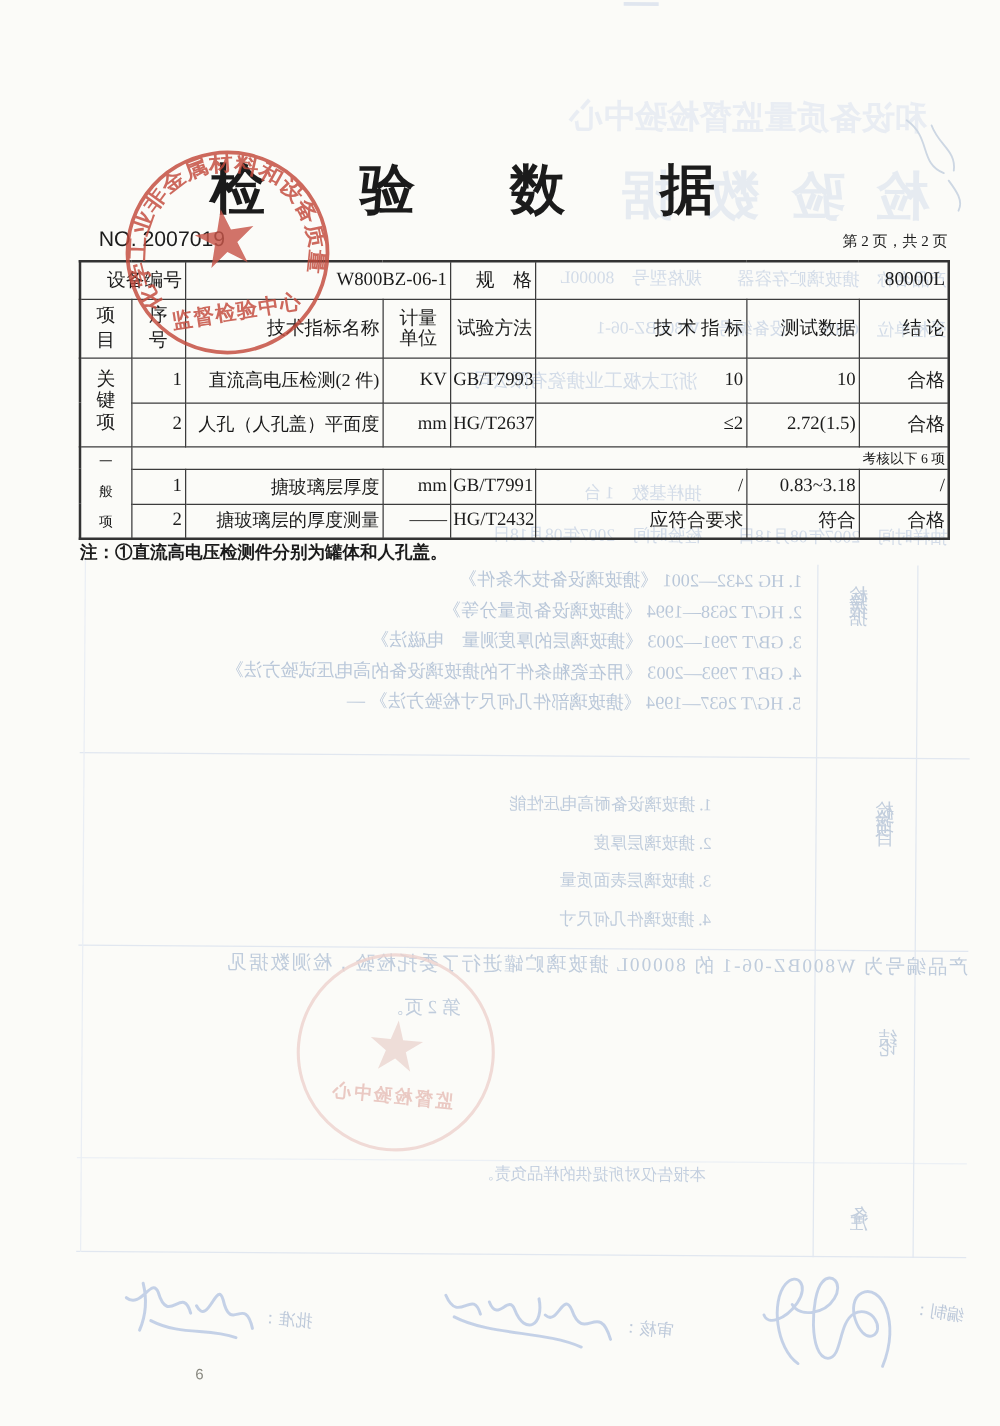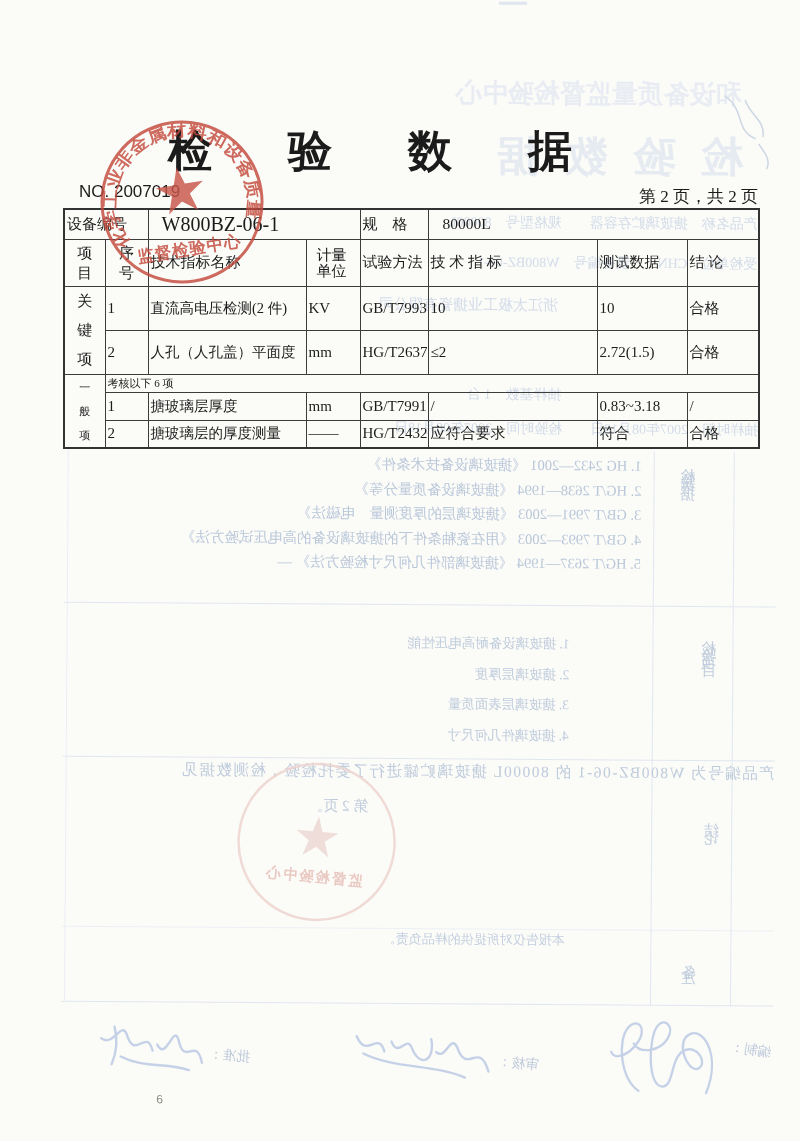--- a/index.html
+++ b/index.html
@@ -7,31 +7,31 @@
         font-family:"Liberation Serif","DejaVu Serif",serif;color:#1b1b1b;overflow:hidden;}
   .abs{position:absolute;}
   .mir{transform:scaleX(-1);}
   .nw{white-space:nowrap;}
 
   
   .front{position:absolute;inset:0;z-index:10;}
   .org-title{left:0;right:0;top:72px;text-align:center;font-size:27px;font-weight:bold;letter-spacing:1px;}
   .doc-title{left:168px;top:122px;font-size:44px;font-weight:bold;letter-spacing:76px;white-space:nowrap;}
   .report-no{left:79px;top:182px;font-size:17px;font-family:Liberation Sans, sans-serif;}
-  .page-ind{right:42px;top:185px;font-size:17px;font-family:Liberation Serif, serif;}
+  .page-ind{right:42px;top:185px;font-size:12px;font-family:Liberation Serif, serif;}
   .note-line{left:64px;top:433px;font-size:14px;font-weight:bold;}
 
   table.main{position:absolute;left:63px;top:208px;width:695px;border-collapse:collapse;
              table-layout:fixed;font-size:15px;border:2.2px solid #333;}
-  table.main td{border:1.5px solid #3c3c3c;text-align:left;padding:0 2px;overflow:hidden;}
+  table.main td{border:1.5px solid #3c3c3c;text-align:right;padding:0 2px;overflow:hidden;}
   tr.r-eq{height:30px;} tr.r-hd{height:47px;} tr.r-k1{height:36px;} tr.r-k2{height:35px;}
   tr.r-dv{height:18px;font-size:11px;} tr.r-g1{height:28px;} tr.r-g2{height:28px;}
   td.lft{text-align:left;padding-left:7px;white-space:nowrap;font-size:14.5px;}
   td.vg{vertical-align:middle;}
-  .stack{display:block;width:1em;margin:0 auto;word-break:break-all;line-height:29px;}
+  .stack{display:block;width:1em;margin:0 auto;word-break:break-all;line-height:17px;}
   .stack2{display:block;width:1em;margin:0 auto;word-break:break-all;line-height:20px;}
   .unit-wrap{display:block;width:2.2em;margin:0 auto;word-break:break-all;line-height:16px;}
 
   .stamp{left:92px;top:112px;z-index:30;transform:rotate(-9deg);opacity:.82;}
   .backstamp{left:236px;top:760px;transform:rotate(5deg);opacity:.8;}
 
   
   .bleed{position:absolute;inset:0;z-index:1;transform:rotate(0.4deg);}
   .bl-frag{color:#d3dce8;font-size:14px;}
   .bl-line{position:absolute;background:#e1e7f0;}
@@ -136,21 +136,21 @@
           <col style="width:158px">
           <col style="width:54px">
         <col style="width:68px">
           <col style="width:169px">
           <col style="width:90px">
           <col style="width:72px">
       </colgroup>
       <tbody>
           <tr class="r-eq">
         <td colspan="2">设备编号</td>
-        <td colspan="2" class="lft" style="padding-left:13px;font-size:20px;">W800BZ-06-1</td>
+        <td colspan="2" class="lft" style="padding-left:13px;font-size:15px;">W800BZ-06-1</td>
         <td>规　格</td>
         <td colspan="3" class="lft" style="padding-left:14px;font-size:15.5px;margin-top:20px;">80000L</td>
       </tr>
       <tr class="r-hd">
         <td>
               <span class="stack2">项目</span>
             </td>
         <td>
               <span class="stack2">序号</span>
             </td>
@@ -204,20 +204,21 @@
         <td class="lft">搪玻璃层的厚度测量</td>
         <td>——</td>
         <td>HG/T2432</td>
         <td>应符合要求</td>
         <td>符合</td>
         <td>合格</td>
       </tr>
     </tbody>
       </table>
 
+    <div class="abs note-line">注：①直流高电压检测件分别为罐体和人孔盖。</div>
 
     <svg class="abs stamp" width="180" height="180" viewBox="0 0 180 180">
       <circle cx="90" cy="90" r="80" fill="none" stroke="#c34a3c" stroke-width="3"></circle>
       <path id="arcp" d="M 32.8 123 A 66 66 0 1 1 147.2 123" fill="none"></path>
       <text font-size="16.5" font-weight="bold" fill="#c34a3c">
         <textPath href="#arcp" textLength="268" lengthAdjust="spacingAndGlyphs">化学工业非金属材料和设备质量</textPath>
       </text>
       <polygon fill="#c8564a" transform="translate(90,80)" points="0,-25 5.62,-7.72 23.78,-7.72 9.08,2.95 14.69,20.22 0,9.55 -14.69,20.22 -9.08,2.95 -23.78,-7.72 -5.62,-7.72"></polygon>
       <text x="90" y="143" text-anchor="middle" font-size="16.5" font-weight="bold" fill="#c34a3c" letter-spacing="1">监督检验中心</text>
     </svg>

